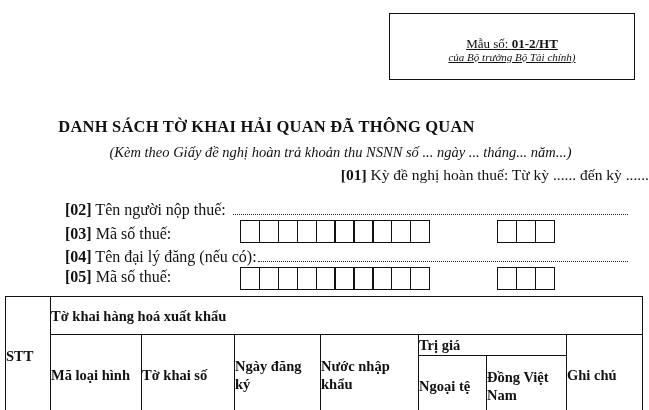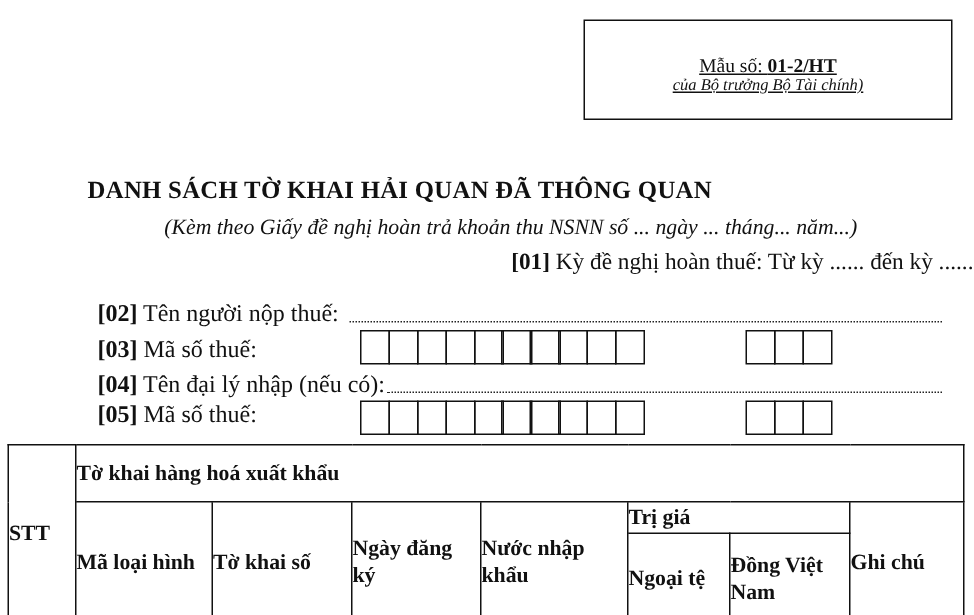--- a/index.html
+++ b/index.html
@@ -51,21 +51,21 @@
     <div class="cell"></div>
     <div class="cell"></div>
     <div class="cell"></div>
 </div>
 <div class="boxes" style="left:497px; top:220px;">
   <div class="cell"></div>
     <div class="cell"></div>
     <div class="cell"></div>
 </div>
 
-<div class="abs field" style="top:248px;"><b>[04]</b><span> Tên đại lý nhập (nếu có):</span></div>
+<div class="abs field" style="top:248px;"><b>[04]</b><span> Tên đại lý đăng (nếu có):</span></div>
 <div class="dots" style="left:258px; width:370px; top:261px;"></div>
 
 <div class="abs field" style="top:268px;"><b>[05]</b><span> Mã số thuế:</span></div>
 <div class="boxes" style="left:240px; top:267px;">
   <div class="cell"></div>
     <div class="cell"></div>
     <div class="cell"></div>
     <div class="cell"></div>
     <div class="cell"></div>
     <div class="cell"></div>

